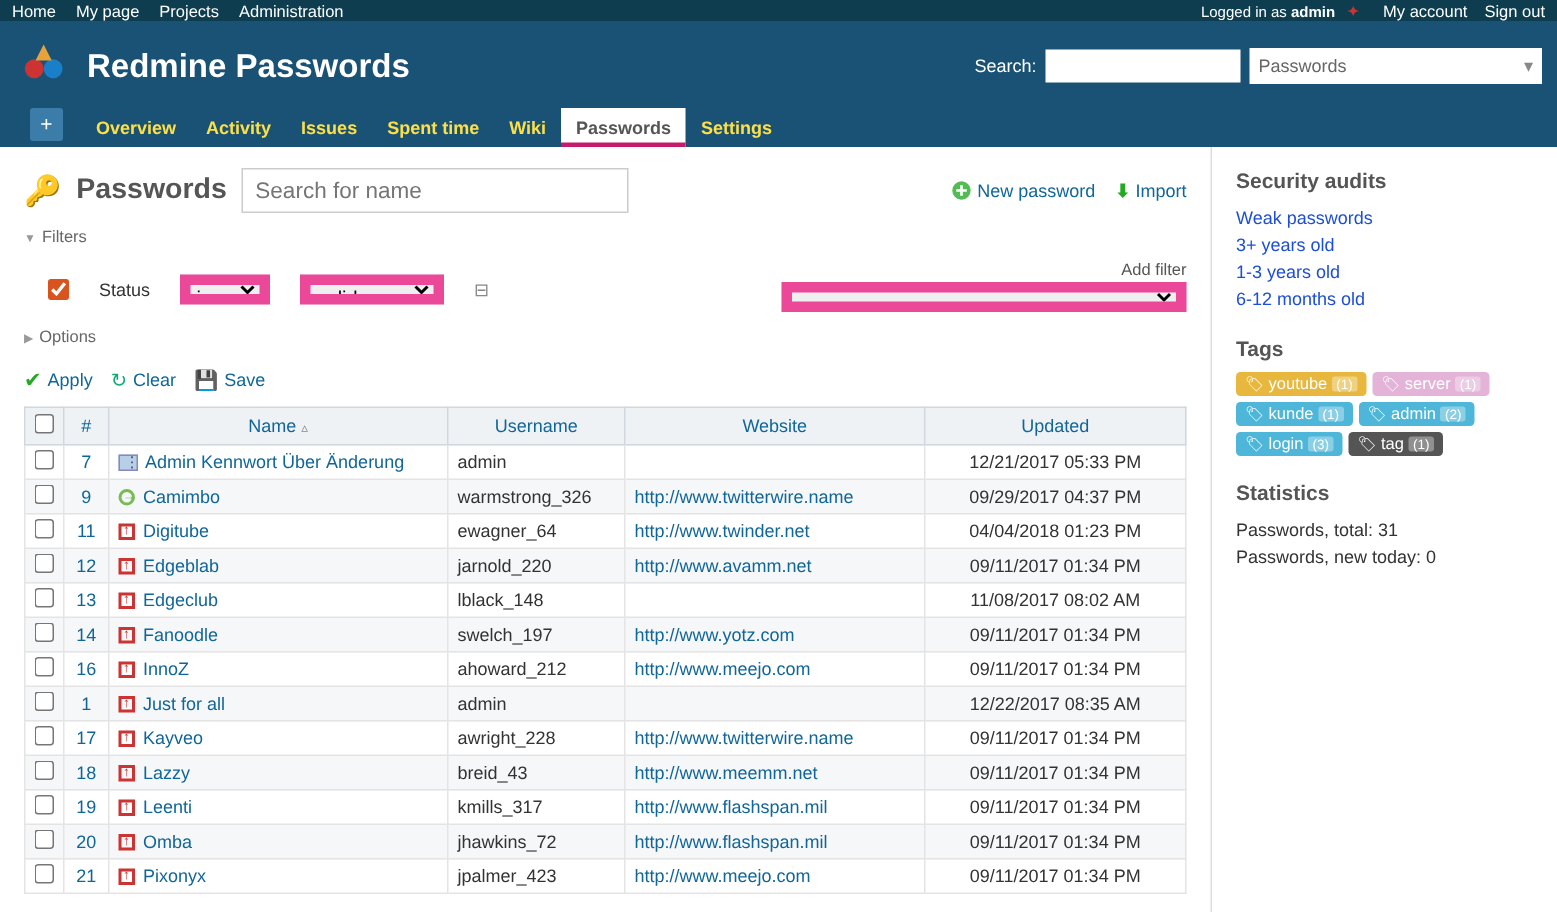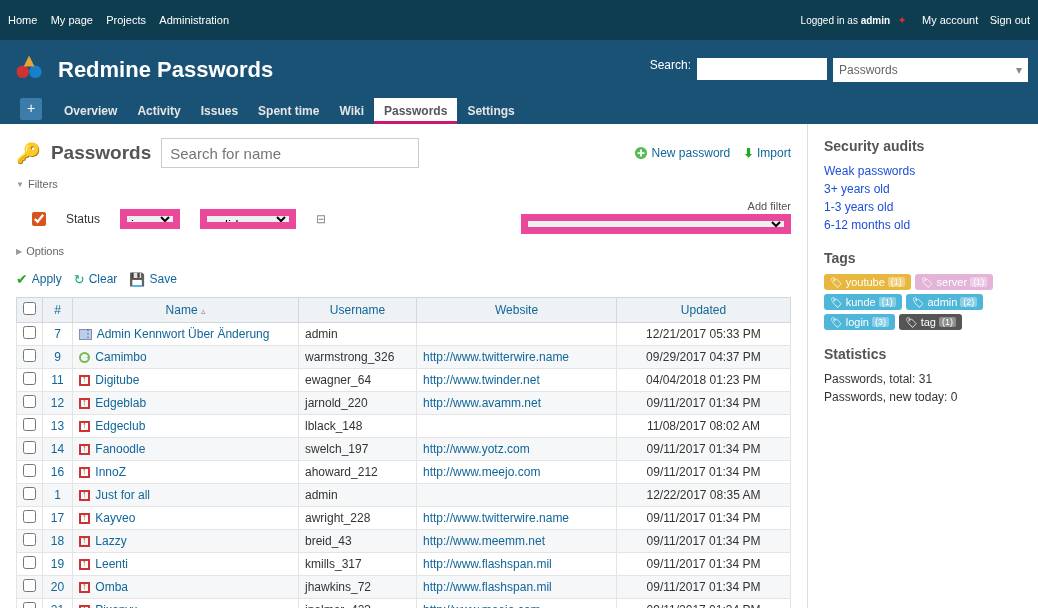--- a/index.html
+++ b/index.html
@@ -1,39 +1,39 @@
 <!DOCTYPE html>
 <html><head>
 <meta charset="utf-8">
 <style>
 * { box-sizing: border-box; margin: 0; padding: 0; }
 body { font-family: Verdana, sans-serif; font-size: 12px; background: #fff; color: #333; }
 a { color: #169; text-decoration: none; cursor: pointer; }
 
-.top-bar { background: #0d3d4f; color: #fff; display: flex; justify-content: space-between; align-items: center; padding: 2px 8px; height: 40px; }
+.top-bar { background: #0d3d4f; color: #fff; display: flex; justify-content: space-between; align-items: center; padding: 2px 8px; height: 14px; }
 .top-bar a { color: #fff; margin-right: 10px; font-size: 11px; }
 .top-bar .right a { margin-left: 8px; margin-right: 0; }
 .logged-in { font-size: 10px; }
 .logged-in b { color: #fff; font-weight: bold; }
 .star-icon { color: #c33; font-size: 11px; margin: 0 4px; }
 
 .header { background: #1a5275; color: #fff; padding: 6px 0 0 12px; }
 .header-top { display: flex; align-items: center; justify-content: space-between; padding-right: 10px; height: 48px; }
 .logo { width: 36px; height: 36px; display: inline-block; position: relative; }
 .logo svg { width: 36px; height: 36px; }
 .title { font-size: 22px; font-weight: bold; margin-left: 10px; color: #fff; }
-.header-right { display: flex; gap: 6px; }
+.header-right { display: flex; align-items: center; gap: 6px; }
 .search-label { color: #fff; font-size: 12px; }
 .search-input { width: 130px; height: 22px; border: none; padding: 2px 4px; }
 .project-select { width: 195px; height: 24px; border: none; padding: 2px 6px; background: #fff; color: #666; display: flex; align-items: center; justify-content: space-between; }
 .chev { color: #888; }
 
 .tabs { display: flex; align-items: flex-end; height: 30px; background: #1a5275; padding-left: 8px; }
 .plus-btn { background: #3b7da8; color: #fff; width: 22px; height: 22px; border-radius: 2px; text-align: center; line-height: 20px; font-size: 14px; margin-right: 12px; margin-bottom: 4px; cursor: pointer; }
-.tab { color: #e5e5e5; font-weight: bold; padding: 6px 10px; font-size: 12px; cursor: pointer; }
+.tab { color: #fde047; font-weight: bold; padding: 6px 10px; font-size: 12px; cursor: pointer; }
 .tab.active { background: #fff; color: #555; border-bottom: 3px solid #c61a6c; padding-bottom: 3px; }
 
 .content-wrap { display: flex; padding: 0; }
 .main { flex: 1; padding: 14px 16px; border-right: 1px solid #ddd; }
 .sidebar { width: 230px; padding: 14px 16px; }
 
 .page-title-row { display: flex; align-items: center; justify-content: space-between; margin-bottom: 10px; }
 .page-title-left { display: flex; align-items: center; gap: 10px; }
 .key-icon { font-size: 20px; color: #333; }
 .page-title { font-size: 19px; font-weight: bold; color: #555; }

